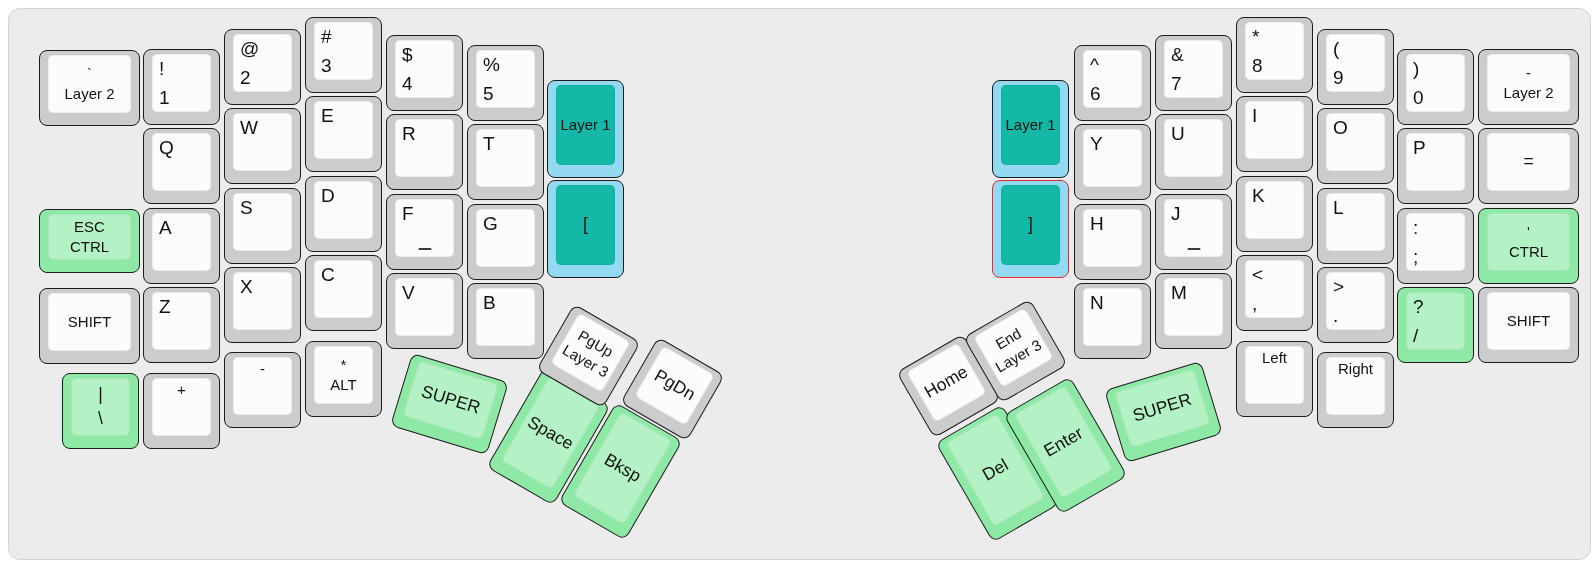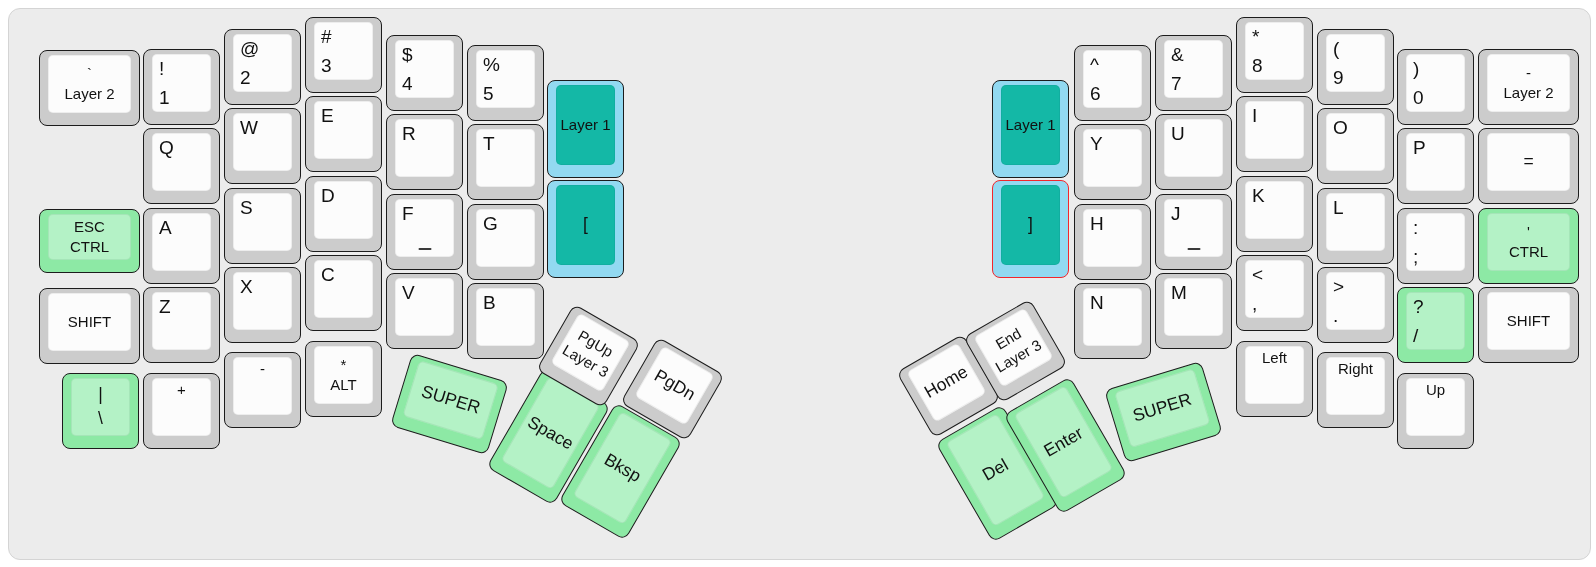--- a/index.html
+++ b/index.html
@@ -328,25 +328,20 @@
       <div class="key color-gray" style="left: 1388px; top: 199px; width: 77px; height: 76px;">
         <div class="keytop">
           <div class="legend legend-tl"><span>:</span><span>;</span></div>
         </div>
       </div>
       <div class="key color-green" style="left: 1388px; top: 278px; width: 77px; height: 76px;">
         <div class="keytop">
           <div class="legend legend-tl"><span>?</span><span>/</span></div>
         </div>
       </div>
-      <div class="key color-gray" style="left: 1388px; top: 364px; width: 77px; height: 76px;">
-        <div class="keytop">
-          <div class="legend legend-top"><span>Up</span></div>
-        </div>
-      </div>
       <div class="key color-gray" style="left: 1469px; top: 40px; width: 101px; height: 76px;">
         <div class="keytop">
           <div class="legend legend-mid"><span>-</span><span>Layer 2</span></div>
         </div>
       </div>
       <div class="key color-gray" style="left: 1469px; top: 119px; width: 101px; height: 76px;">
         <div class="keytop">
           <div class="legend legend-mid-lg"><span>=</span></div>
         </div>
       </div>

